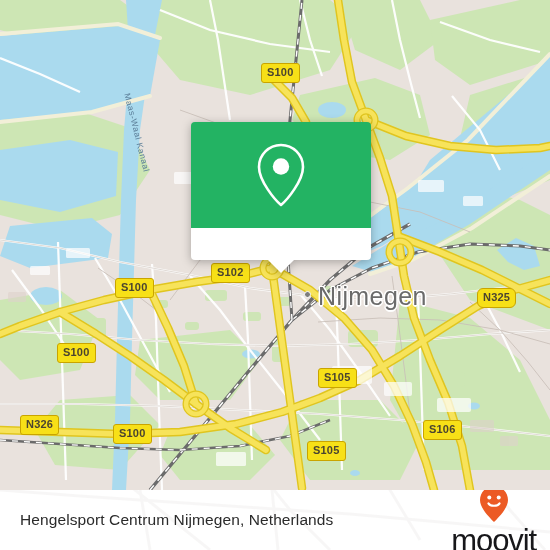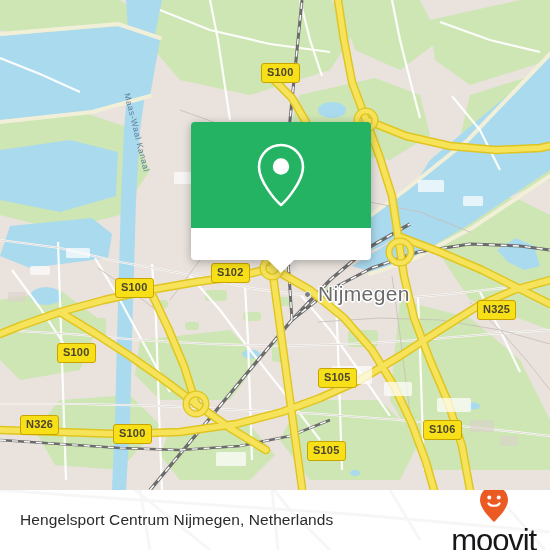--- a/index.html
+++ b/index.html
@@ -30,21 +30,21 @@
   }
   #map svg { display: block; }
 
   
   .map-label {
     position: absolute;
     white-space: nowrap;
     pointer-events: none;
   }
   .city-label {
-    font-size: 21px;
+    font-size: 25px;
     color: #6b6b6b;
     letter-spacing: .4px;
     text-shadow:
       1.5px 0 0 rgba(255,255,255,.9), -1.5px 0 0 rgba(255,255,255,.9),
       0 1.5px 0 rgba(255,255,255,.9), 0 -1.5px 0 rgba(255,255,255,.9),
       1px 1px 0 rgba(255,255,255,.9), -1px -1px 0 rgba(255,255,255,.9),
       1px -1px 0 rgba(255,255,255,.9), -1px 1px 0 rgba(255,255,255,.9);
     text-align: right;
   }
   .city-dot {
@@ -375,21 +375,21 @@
     </svg>
 
     <div class="map-label water-label" style="left:132px; top:92px; transform: rotate(76deg);">Maas-Waal Kanaal</div>
 
     <div class="city-dot" style="left:304px; top:291px;"></div>
     <div class="map-label city-label" style="left:318px; top:282px;">Nijmegen</div>
 
     <div class="shield" style="left:261px; top:63px;">S100</div>
     <div class="shield" style="left:115px; top:278px;">S100</div>
     <div class="shield" style="left:211px; top:263px;">S102</div>
-    <div class="shield" style="left:477px; top:300px;">N325</div>
+    <div class="shield" style="left:477px; top:288px;border-radius:6px;">N325</div>
     <div class="shield" style="left:57px;  top:343px;">S100</div>
     <div class="shield" style="left:318px; top:368px;">S105</div>
     <div class="shield" style="left:113px; top:424px;">S100</div>
     <div class="shield" style="left:20px;  top:415px;">N326</div>
     <div class="shield" style="left:307px; top:441px;">S105</div>
     <div class="shield" style="left:423px; top:420px;">S106</div>
 
     <div id="popup">
       <div id="popup-head">
         <svg width="52" height="66" viewBox="0 0 52 66">

